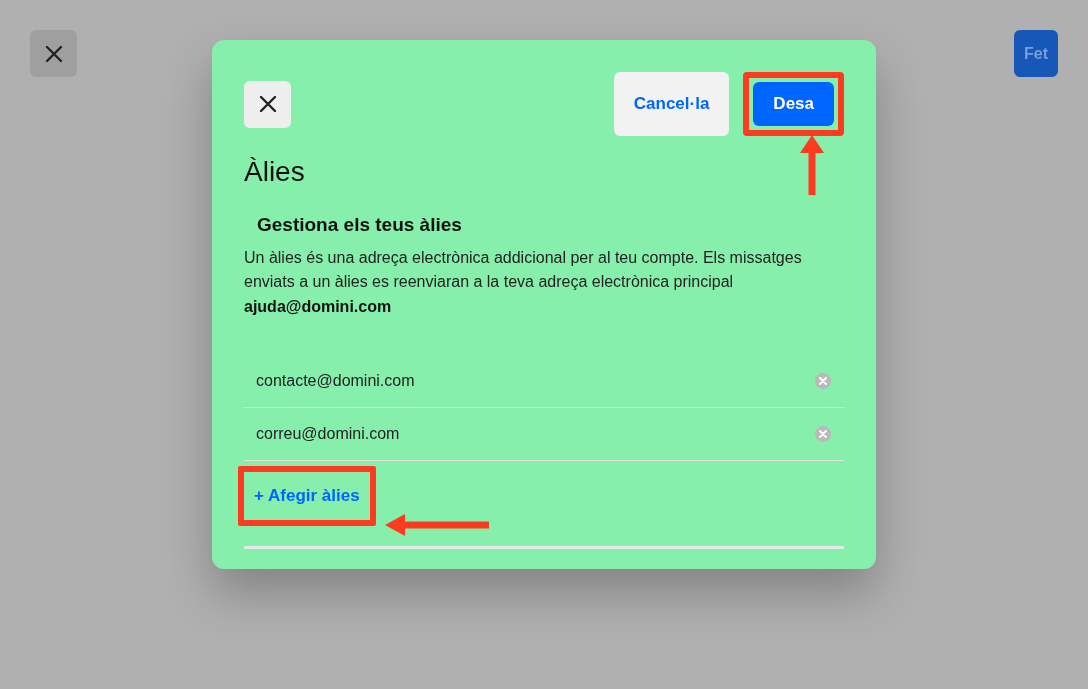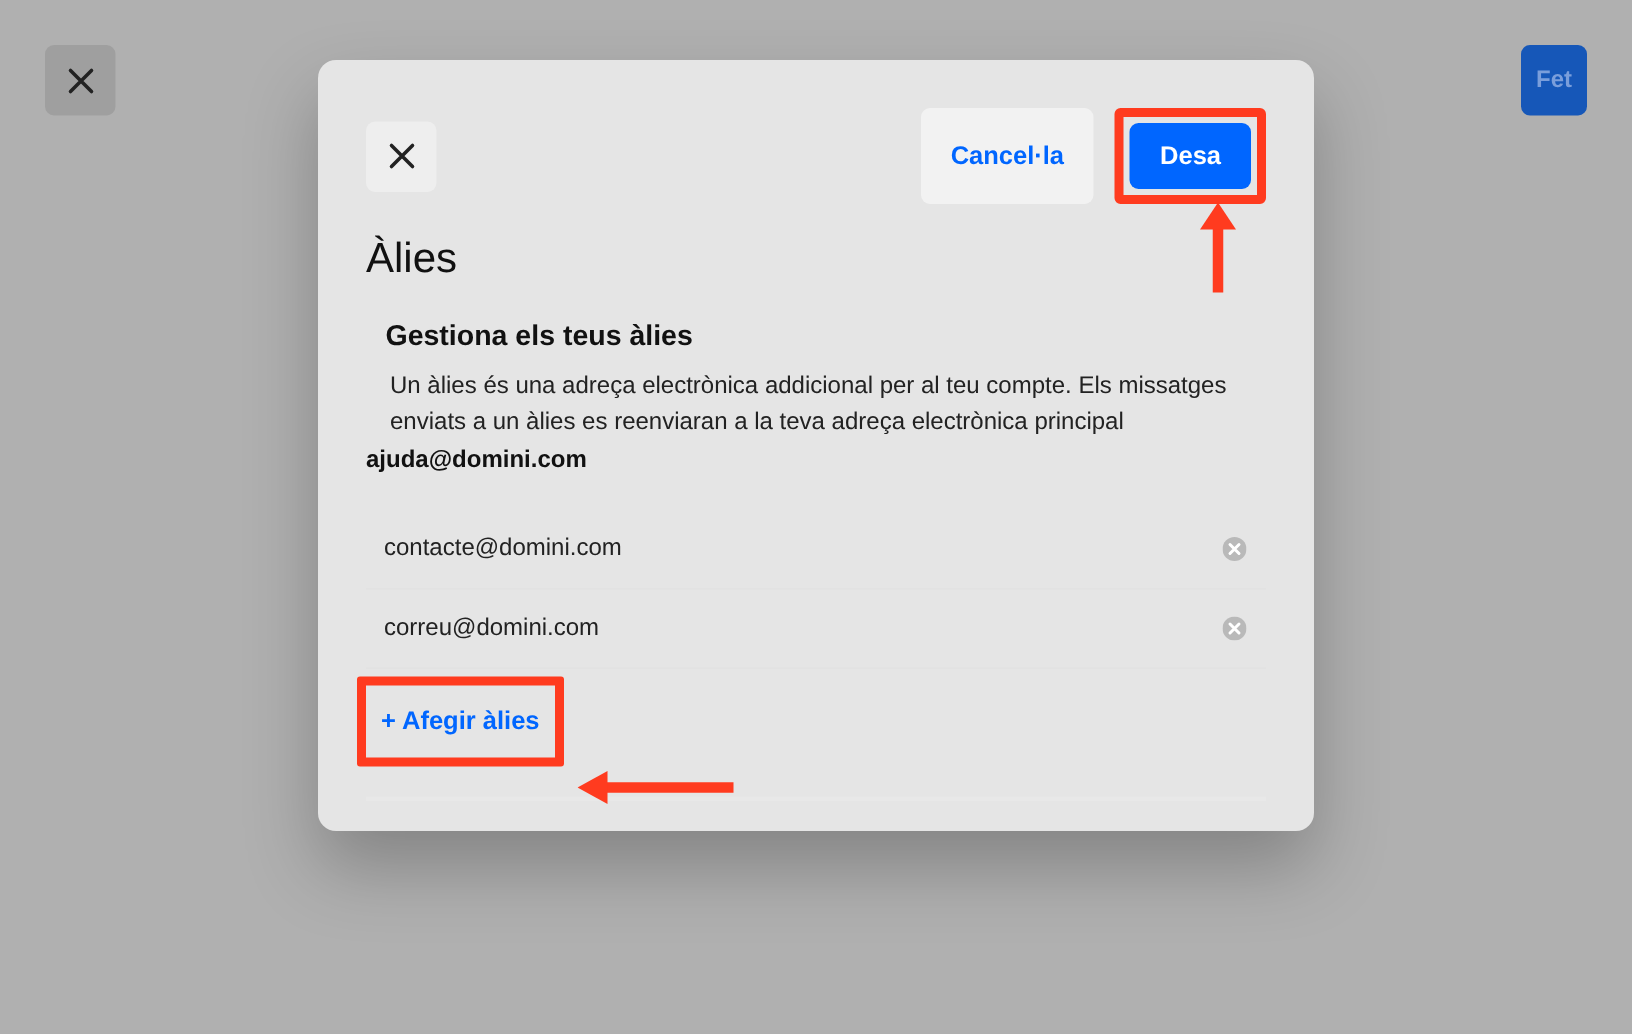--- a/index.html
+++ b/index.html
@@ -40,21 +40,21 @@
       justify-content: center;
       color: #7a9edb;
       font-size: 16px;
       font-weight: 600;
     }
     .modal {
       position: absolute;
       top: 40px;
       left: 212px;
       width: 664px;
-      background: #e5e5e5;
+      background: #86efac;
       border-radius: 12px;
       box-shadow: 0 24px 48px rgba(0,0,0,0.25);
       padding: 32px 0 20px 0;
     }
     .modal-header {
       display: flex;
       align-items: center;
       justify-content: space-between;
       padding: 0 32px;
       margin-bottom: 20px;
@@ -107,29 +107,29 @@
       font-size: 19px;
       font-weight: 700;
       color: #111;
       padding: 0 45px;
       margin-bottom: 10px;
     }
     .modal-description {
       font-size: 16px;
       line-height: 1.5;
       color: #222;
-      padding: 0 48px;
+      padding: 0 32px;
       margin-bottom: 4px;
     }
     .main-email {
       font-size: 16px;
       font-weight: 700;
       color: #111;
       padding: 0 32px;
-      margin-bottom: 24px;
+      margin-bottom: 39px;
     }
     .alias-list {
       padding: 0 32px;
     }
     .alias-item {
       display: flex;
       align-items: center;
       justify-content: space-between;
       padding: 17px 12px;
       border-bottom: 1px solid #e2e2e2;

